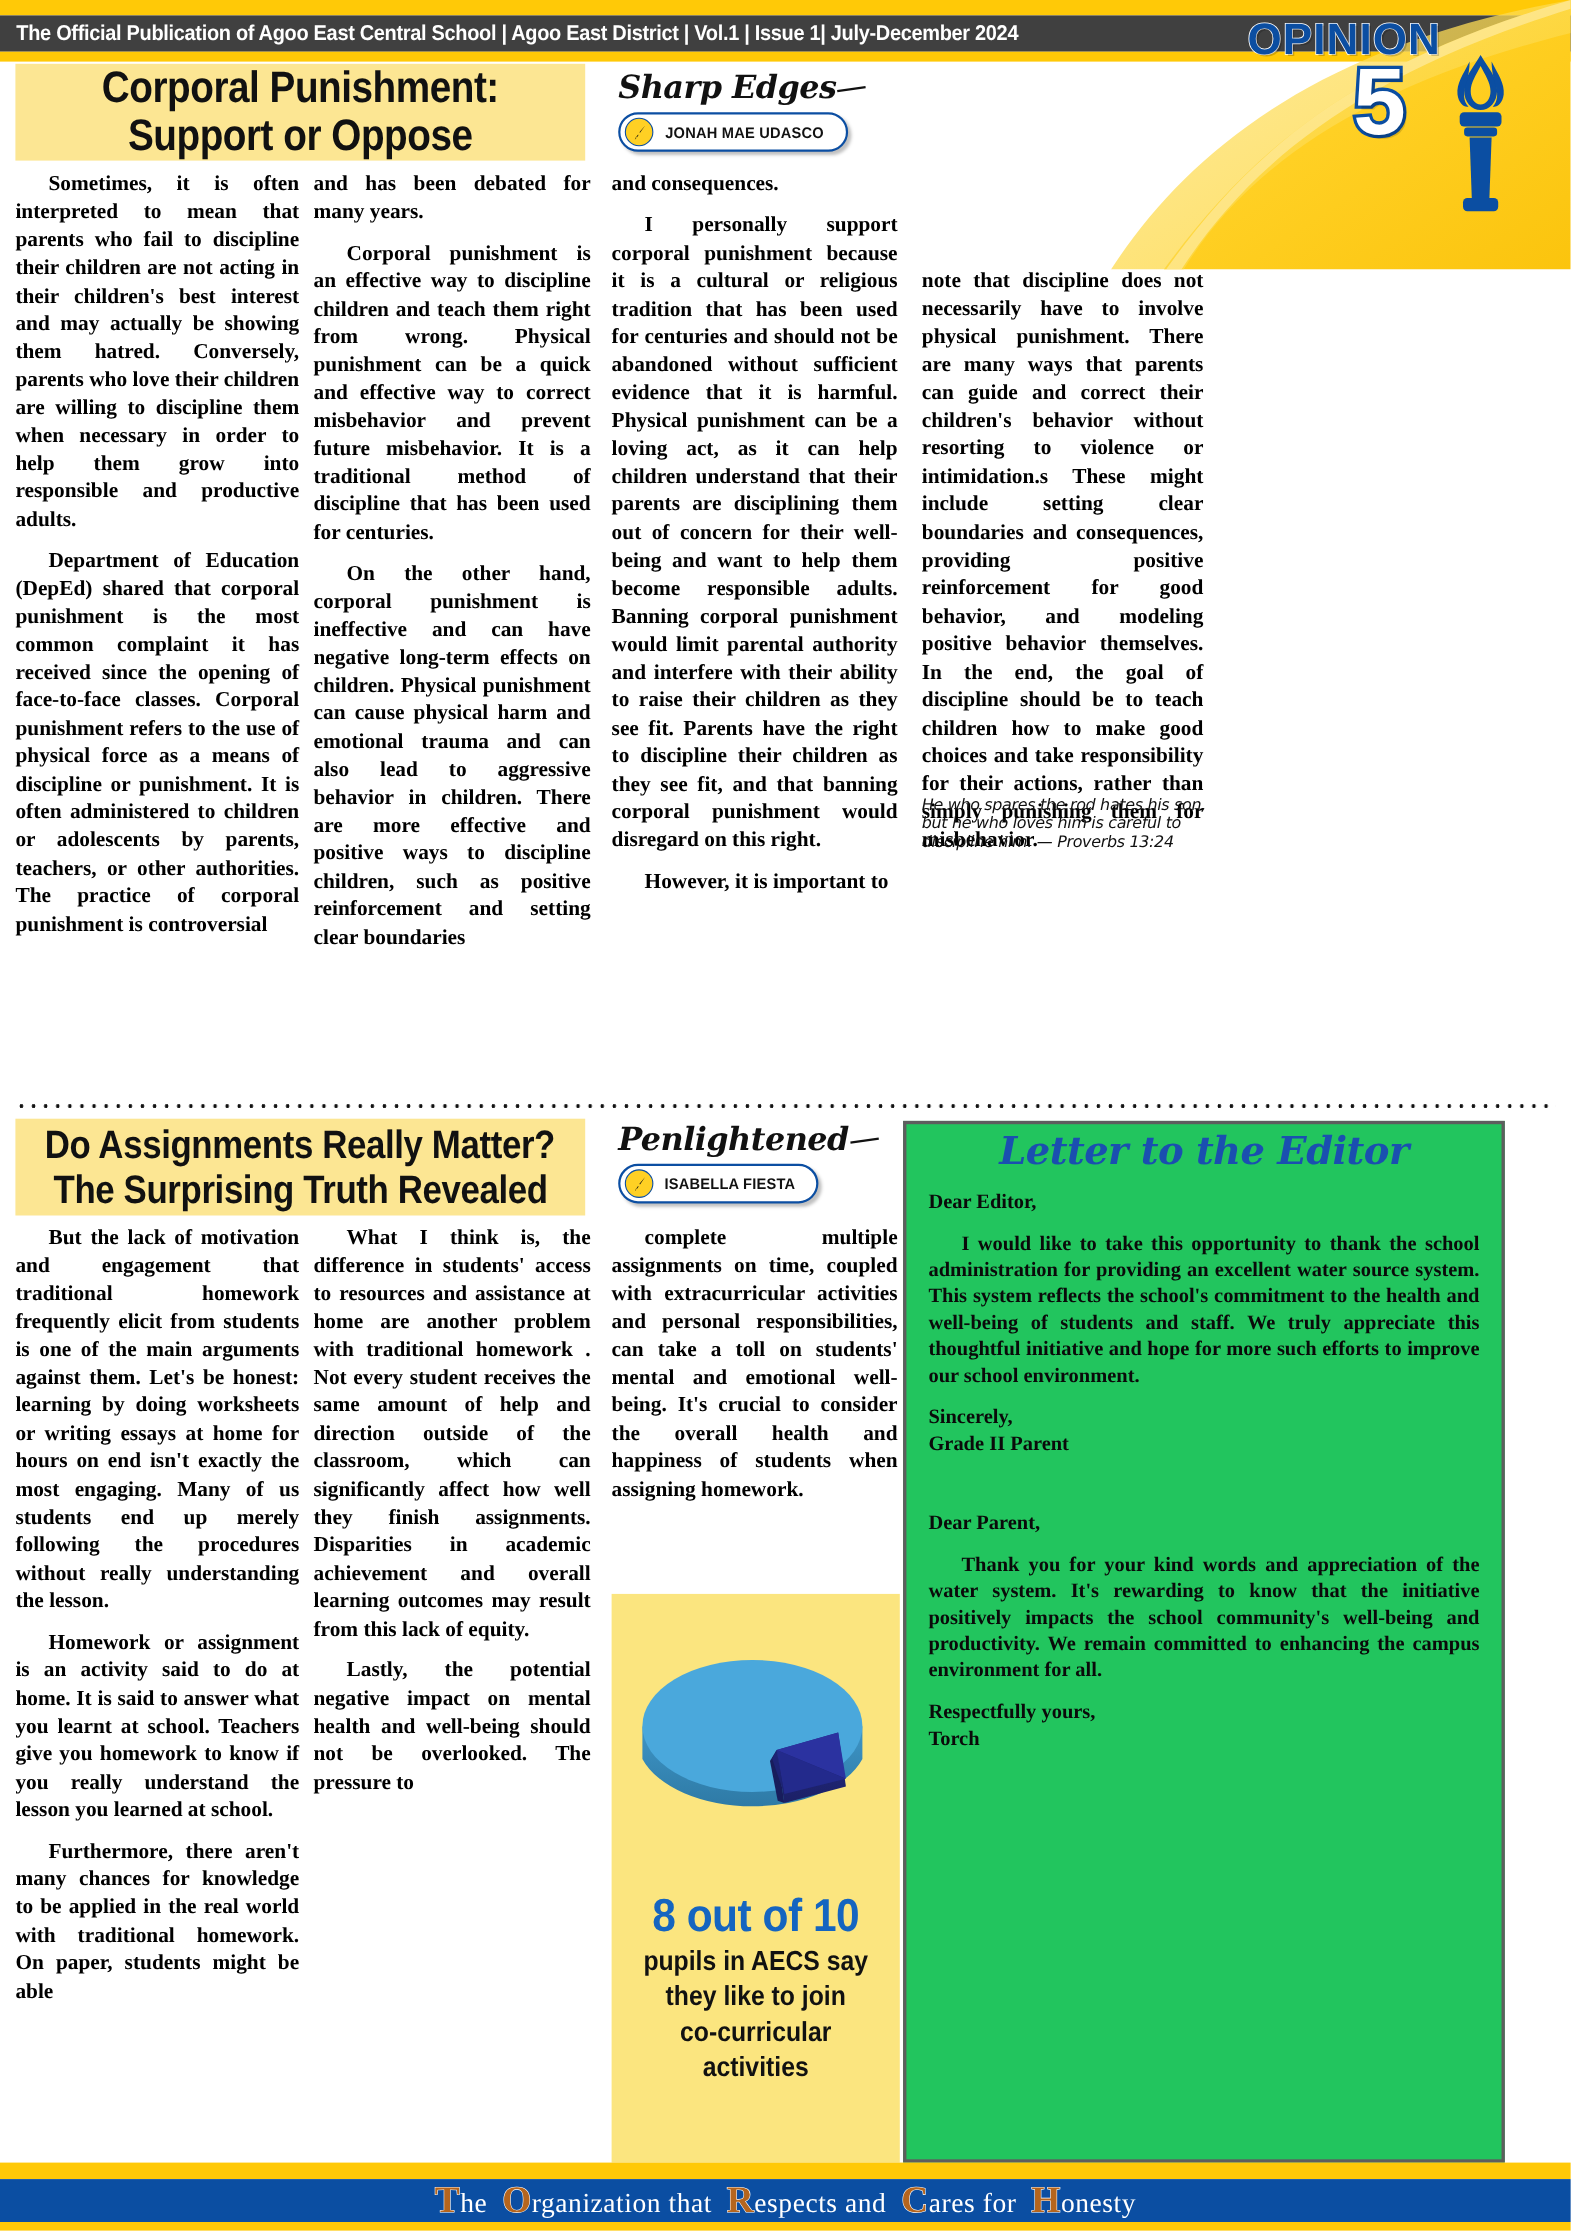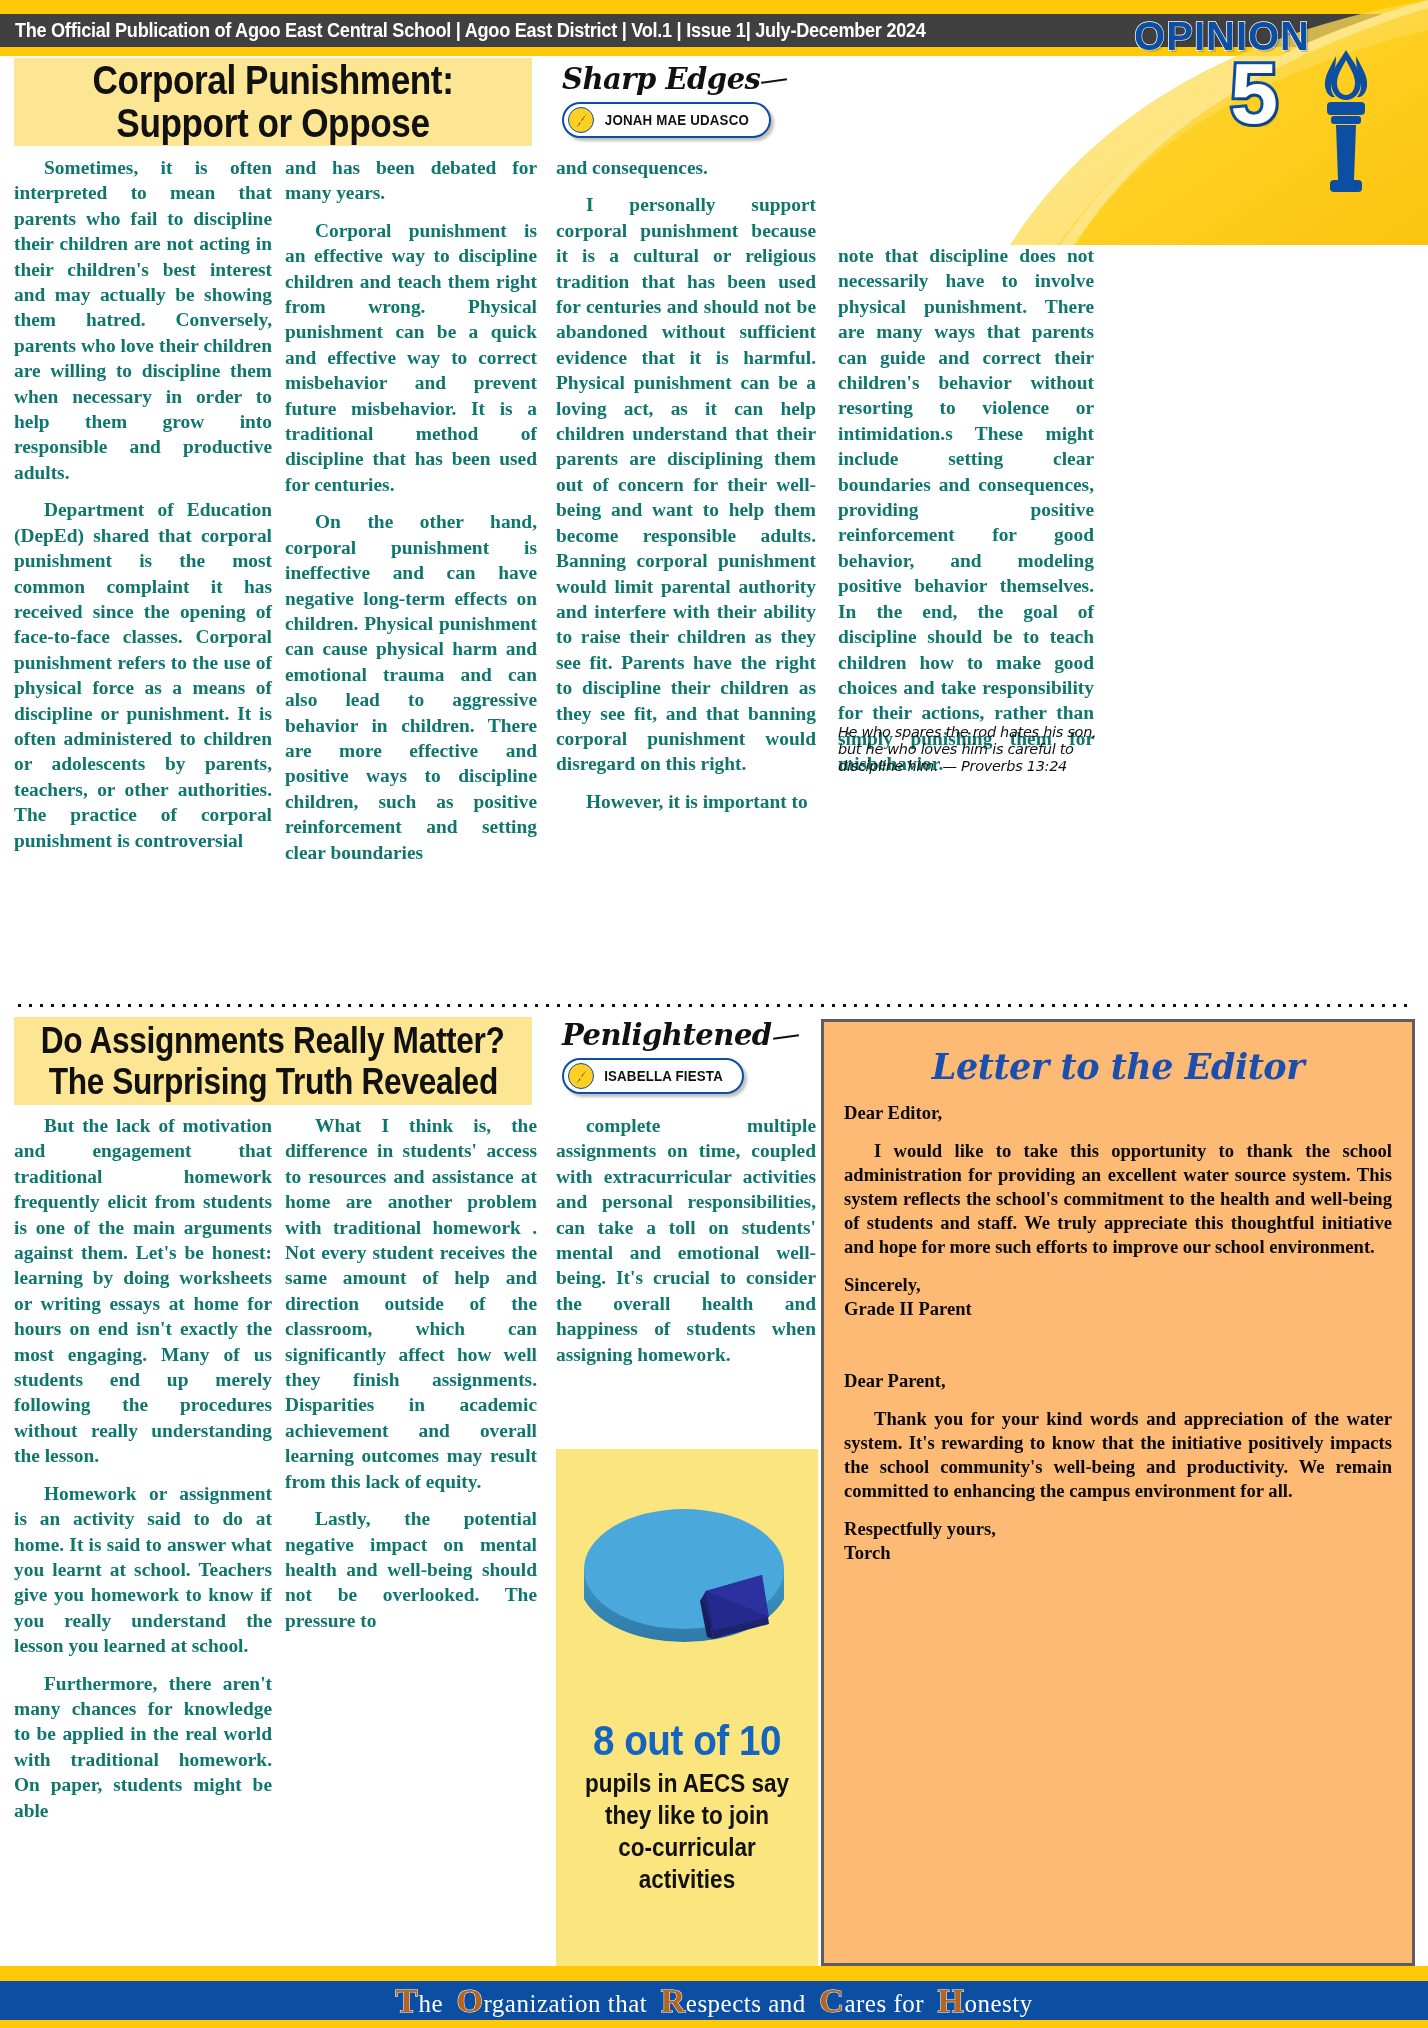--- a/index.html
+++ b/index.html
@@ -131,21 +131,21 @@
   }
 
   
   .body-col {
     position:absolute;
     font-family:"Liberation Serif", serif;
     font-weight:bold;
     font-size:19.4px;
     line-height:25.4px;
     text-align:justify;
-    color:#0f766e;
+    color:#000000;
     hyphens:none;
   }
   .body-col p { margin-bottom:12px; text-indent:30px; }
   .body-col p.noindent { text-indent:0; }
 
   .quote-hand {
     position:absolute;
     font-family:"DejaVu Sans", sans-serif;
     font-style:italic;
     font-size:14.5px;
@@ -201,24 +201,24 @@
     position:absolute; left:0; top:318px; width:262px;
     text-align:center;
     font-family:"Liberation Sans", sans-serif;
     font-weight:bold; font-size:25px; line-height:32px; color:#111;
     transform:scaleX(0.9);
   }
 
   
   .letter-box {
     position:absolute; left:821px; top:1019px;
-    width:594px; height:947px;
-    background:#fdba74;
+    width:547px; height:947px;
+    background:#22c55e;
     border:3px solid #5e5e5e;
-    padding:24px 20px;
+    padding:4px 20px;
   }
   .letter-title {
     text-align:center;
     font-family:"DejaVu Serif", serif;
     font-style:italic; font-weight:bold;
     font-size:35px; color:#1a4fb0;
     letter-spacing:-0.5px;
     margin-bottom:14px;
   }
   .letter-body {

